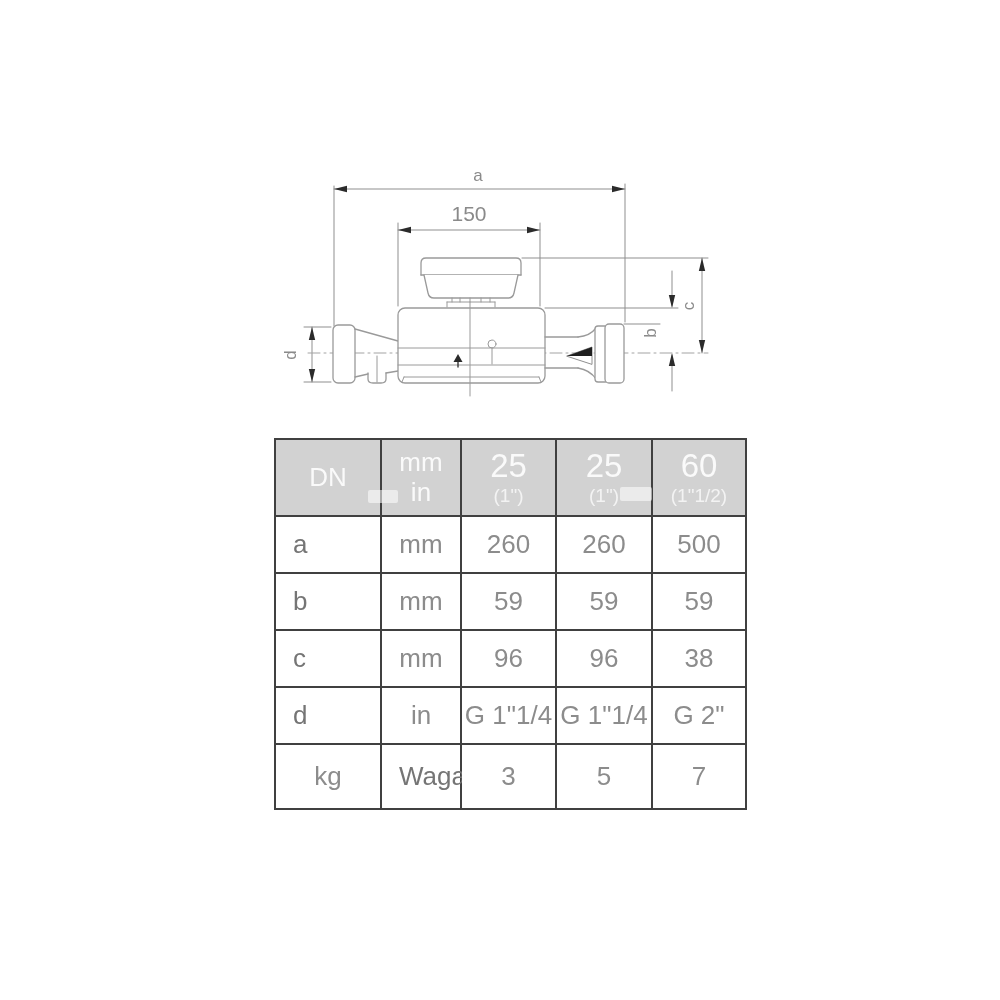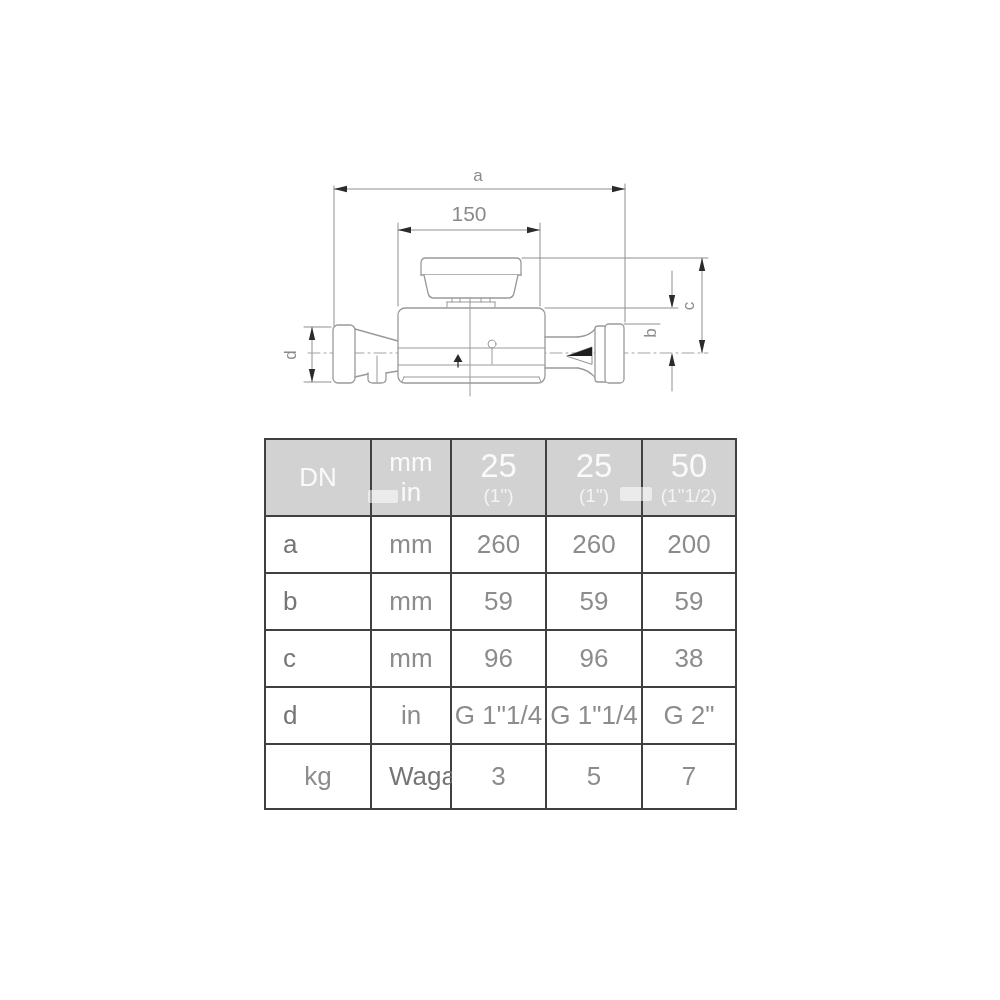--- a/index.html
+++ b/index.html
@@ -6,21 +6,21 @@
   .canvas{
     position:relative;width:1000px;height:1000px;background:#ffffff;overflow:hidden;
     font-family:"Liberation Sans",sans-serif;
   }
   
   .drawing{position:absolute;left:268px;top:148px;}
   svg text{font-family:"Liberation Sans",sans-serif;}
 
   
   .spec-table{
-    position:absolute;left:264px;top:438px;
+    position:absolute;left:274px;top:438px;
     display:grid;
     grid-template-columns:104px 78px 93px 94px 92px;
     grid-template-rows:75px 55px 55px 55px 55px 63px;
     gap:2px;padding:2px;background:#404040;
   }
   .cell{
     background:#ffffff;display:flex;align-items:center;justify-content:center;
     font-size:26px;color:#8c8c8c;white-space:nowrap;
   }
   .cell.hdr{background:#d2d2d2;color:#fafafa;}
@@ -155,30 +155,30 @@
       </span>
     </div>
     <div class="cell hdr">
       <span class="stack">
         <span class="big">25</span>
         <span class="small">(1")</span>
       </span>
     </div>
     <div class="cell hdr">
       <span class="stack">
-        <span class="big">50</span>
+        <span class="big">60</span>
         <span class="small">(1"1/2)</span>
       </span>
     </div>
 
     <div class="cell rowlabel">a</div>
     <div class="cell">mm</div>
     <div class="cell">260</div>
     <div class="cell">260</div>
-    <div class="cell">200</div>
+    <div class="cell">500</div>
 
     <div class="cell rowlabel">b</div>
     <div class="cell">mm</div>
     <div class="cell">59</div>
     <div class="cell">59</div>
     <div class="cell">59</div>
 
     <div class="cell rowlabel">c</div>
     <div class="cell">mm</div>
     <div class="cell">96</div>

